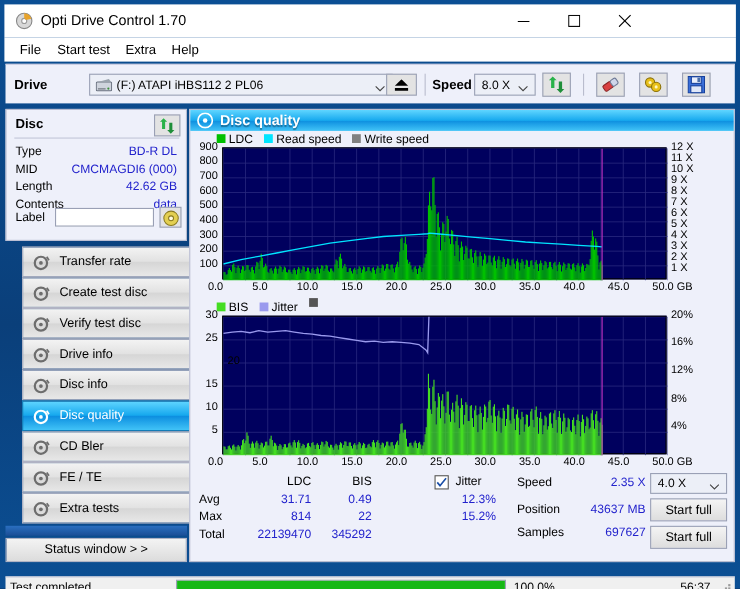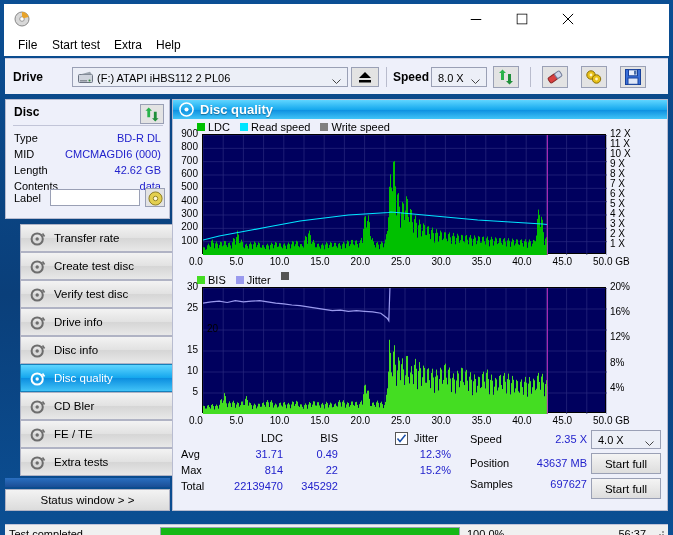--- a/index.html
+++ b/index.html
@@ -107,20 +107,21 @@
 <div class="window">
 
   <div class="titlebar">
     <span class="tb-icon">
       <svg width="16" height="16" viewBox="0 0 16 16">
         <circle cx="8" cy="8" r="7" fill="#d8d8d8" stroke="#888"></circle>
         <circle cx="8" cy="8" r="2.3" fill="#fff" stroke="#999"></circle>
         <path d="M8 1 A7 7 0 0 1 14.5 6 L9.5 7.2 A2.6 2.6 0 0 0 8 5.6 Z" fill="#e8a32a"></path>
       </svg>
     </span>
+    <span class="tb-title">Opti Drive Control 1.70</span>
 
     <div class="tb-btn tb-min">
       <svg width="11" height="11" viewBox="0 0 11 11">
           <line x1="0" y1="6" x2="11" y2="6" stroke="#000" stroke-width="1"></line>
         </svg>
     </div>
     <div class="tb-btn tb-max">
       <svg width="11" height="11" viewBox="0 0 11 11">
           <rect x="0.5" y="0.5" width="10" height="10" fill="none" stroke="#000"></rect>
         </svg>
@@ -136,21 +137,21 @@
   <div class="menubar">
     <span style="left:10px">File</span>
     <span style="left:44px">Start test</span>
     <span style="left:106px">Extra</span>
     <span style="left:148px">Help</span>
   </div>
 
   <div class="toolbar">
     <span class="tb-label" style="left:8px;top:11px">Drive</span>
 
-    <div class="combo" style="left:67px;top:8px;width:276px;height:20px">
+    <div class="combo" style="left:76px;top:8px;width:276px;height:20px">
       <span style="position:absolute;left:5px;top:3px;width:15px;height:14px">
         <svg width="15" height="14" viewBox="0 0 15 14">
           <rect x="0.5" y="3.5" width="14" height="8" rx="1" fill="#cfd4dd" stroke="#6a7280"></rect>
           <rect x="2" y="9" width="7" height="1.5" fill="#8a9099"></rect>
           <circle cx="11.5" cy="9.5" r="1" fill="#3a8f3a"></circle>
           <path d="M2 3.5 L12 0.8 L14 3.5 Z" fill="#9aa3ad"></path>
         </svg>
       </span>
       <span class="cv" style="left:24px">(F:)  ATAPI iHBS112  2 PL06</span>
       <span class="chev">

